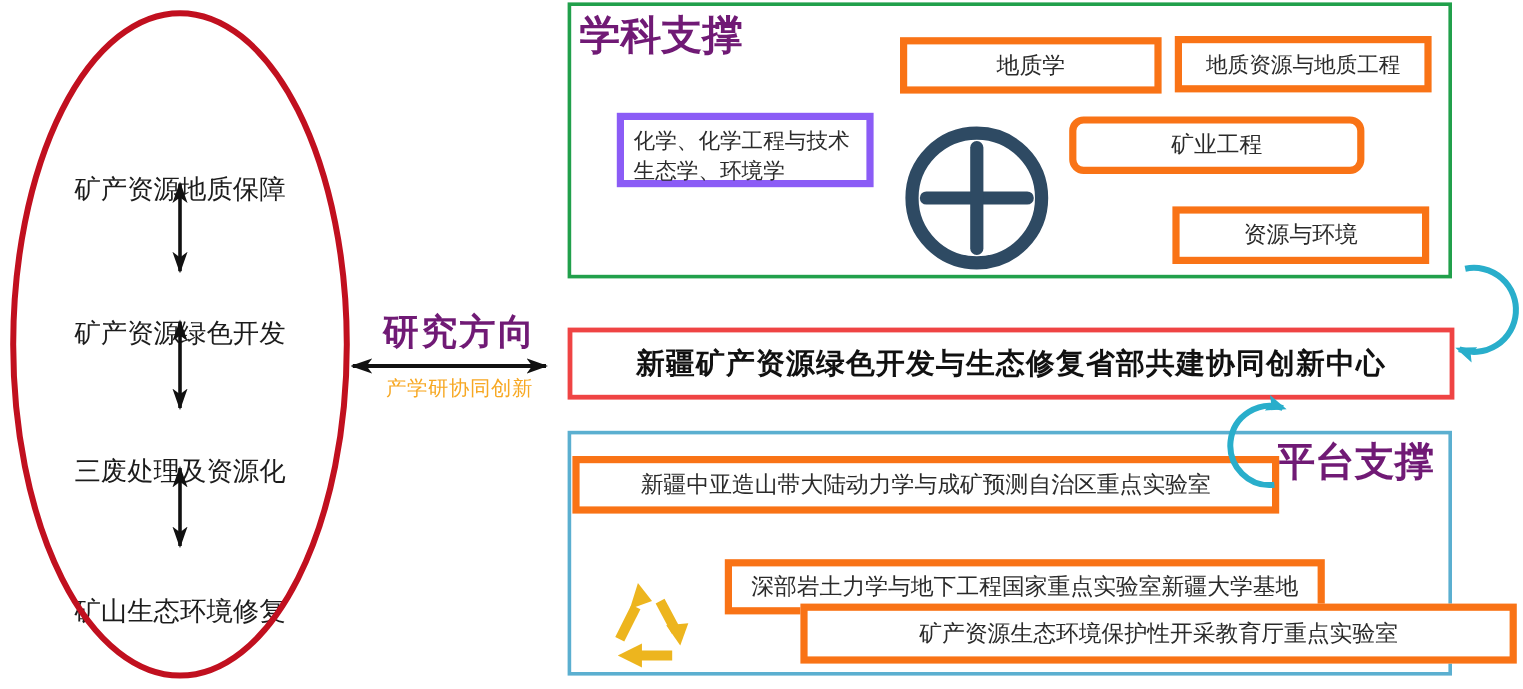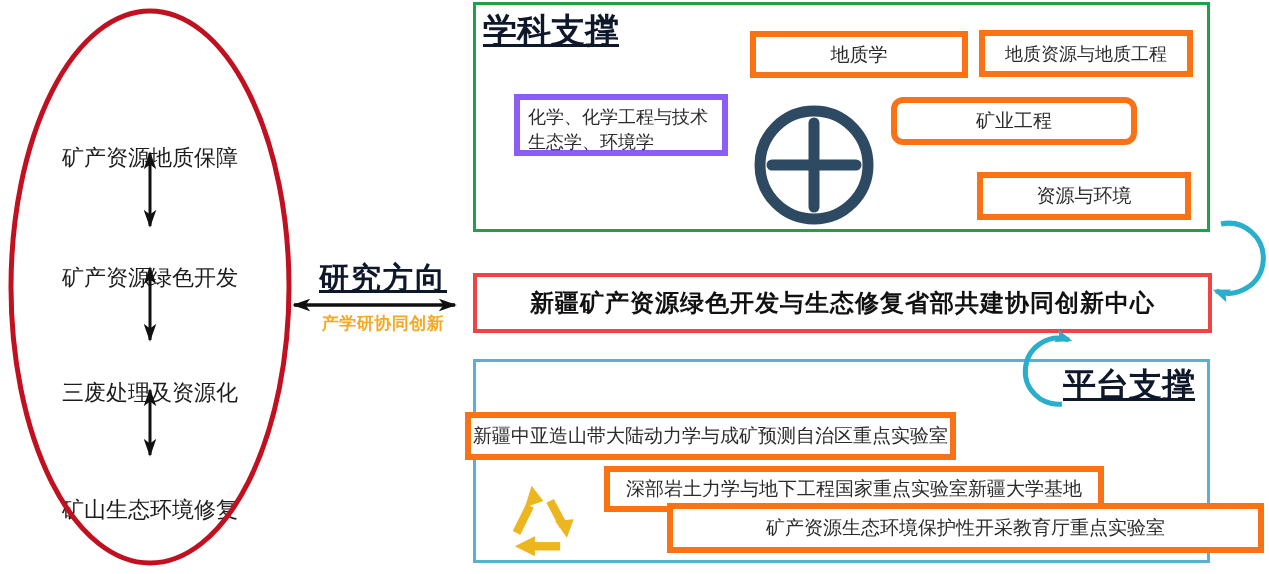--- a/index.html
+++ b/index.html
@@ -8,24 +8,23 @@
     width:1269px;height:574px;
     background:#ffffff;
     overflow:hidden;
     font-family:"Liberation Serif", serif;
   }
   .abs{position:absolute;box-sizing:border-box;}
   
   .hdr{
     font-family:"Liberation Sans", sans-serif;
     font-weight:bold;
-    color:#0f172a;
+    color:#701a75;
     line-height:1.05;
     white-space:nowrap;
-    text-decoration:underline;
   }
   
   .nbox{
     border:6px solid #f97316;
     background:#ffffff;
     display:flex;align-items:center;justify-content:center;
     text-align:center;
     font-size:19px;color:#2b2b2b;
     white-space:nowrap;
   }
@@ -52,21 +51,21 @@
     border:4px solid #ef4444;
     background:#ffffff;
     display:flex;align-items:center;justify-content:center;
     font-family:"Liberation Serif", serif;
     font-weight:bold;font-size:24px;color:#111;
     letter-spacing:1px;white-space:nowrap;
   }
   #connector-label{font-size:30px;letter-spacing:2px;}
   #connector-sublabel{
     font-family:"Liberation Sans", sans-serif;
-    font-weight:bold;font-size:17px;color:#F7A823;
+    font-weight:normal;font-size:17px;color:#F7A823;
     white-space:nowrap;letter-spacing:0.5px;
   }
   svg.overlay{position:absolute;left:0;top:0;pointer-events:none;}
 </style>
 </head>
 <body>
 
 <div id="stage">
 
   <div class="abs ell-item" style="top:115px;">矿产资源地质保障</div>
@@ -97,21 +96,21 @@
   <div class="abs nbox" style="left:891px;top:97px;width:246px;height:48px;border-radius:12px;">
     <span>矿业工程</span>
   </div>
   <div class="abs nbox" style="left:977px;top:172px;width:214px;height:48px;">
     <span>资源与环境</span>
   </div>
 
   <div class="abs big-frame" id="platform-frame" style="left:473px;top:359px;width:737px;height:204px;"></div>
   <div class="abs hdr" style="left:1063px;top:368px;font-size:33px;">平台支撑</div>
 
-  <div class="abs nbox" style="left:465px;top:380px;width:491px;height:48px;margin-top:32px;">
+  <div class="abs nbox" style="left:477px;top:380px;width:589px;height:48px;">
     <span>新疆中亚造山带大陆动力学与成矿预测自治区重点实验室</span>
   </div>
   <div class="abs nbox" style="left:604px;top:466px;width:500px;height:46px;">
     <span>深部岩土力学与地下工程国家重点实验室新疆大学基地</span>
   </div>
   <div class="abs nbox" style="left:667px;top:503px;width:597px;height:50px;">
     <span>矿产资源生态环境保护性开采教育厅重点实验室</span>
   </div>
 
   <svg class="overlay" width="1269" height="574" viewBox="0 0 1269 574">

